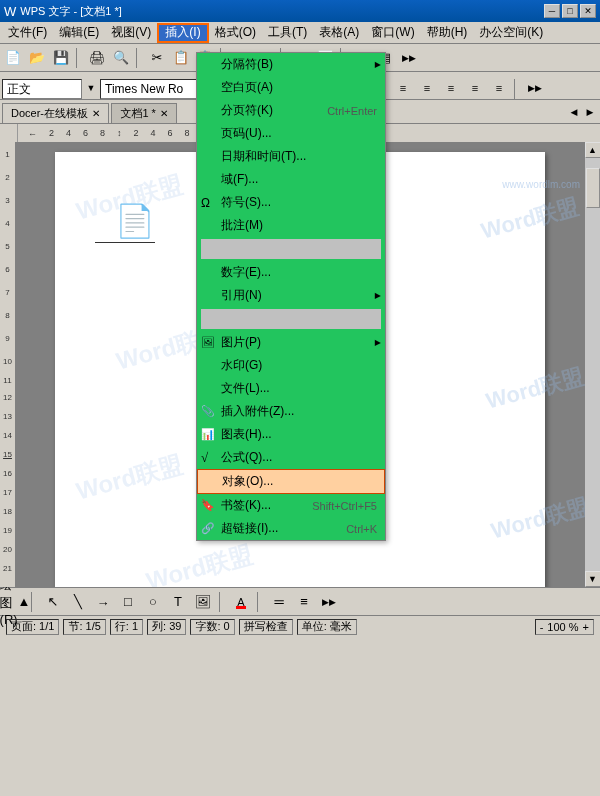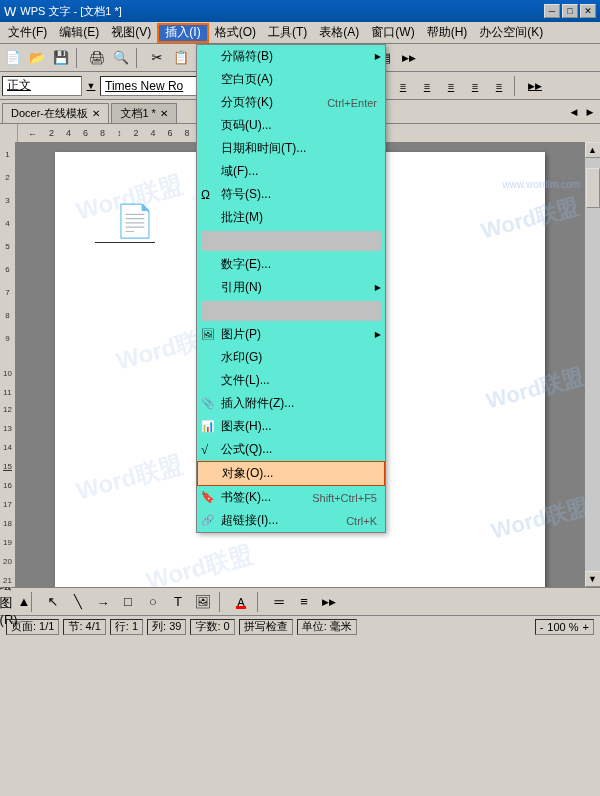--- a/index.html
+++ b/index.html
@@ -67,25 +67,24 @@
       display: flex;
       align-items: center;
       border-bottom: 1px solid #808080;
       padding: 0 2px;
       gap: 2px;
     }
     .toolbar2 {
       background: #d4d0c8;
       height: 28px;
       display: flex;
-      align-items: center;
+      align-items: flex-end;
       border-bottom: 1px solid #808080;
       padding: 0 2px;
       gap: 2px;
-      text-decoration: underline;
     }
     .tb-btn {
       width: 22px; height: 22px;
       background: #d4d0c8;
       border: 1px solid transparent;
       display: flex; align-items: center; justify-content: center;
       font-size: 13px;
       cursor: pointer;
     }
     .tb-sep { width: 6px; height: 20px; border-left: 1px solid #808080; margin: 0 2px; }
@@ -238,23 +237,23 @@
 
     
     .dropdown-overlay {
       position: absolute;
       top: 0; left: 0; right: 0; bottom: 0;
       z-index: 100;
       pointer-events: none;
     }
     .dropdown-menu {
       position: absolute;
-      top: 44px;
+      top: 52px;
       left: 196px;
-      background: #5eead4;
+      background: #22c55e;
       border: 1px solid #808080;
       box-shadow: 2px 2px 5px rgba(0,0,0,0.3);
       min-width: 190px;
       z-index: 200;
       pointer-events: all;
     }
     .dd-item {
       display: flex;
       align-items: center;
       padding: 3px 8px 3px 24px;
@@ -425,21 +424,21 @@
       <div class="left-ruler">
         <span style="margin-top:4px;">1</span>
         <span style="margin-top:14px;">2</span>
         <span style="margin-top:14px;">3</span>
         <span style="margin-top:14px;">4</span>
         <span style="margin-top:14px;">5</span>
         <span style="margin-top:14px;">6</span>
         <span style="margin-top:14px;">7</span>
         <span style="margin-top:14px;">8</span>
         <span style="margin-top:14px;">9</span>
-        <span style="margin-top:26px;">10</span>
+        <span style="margin-top:14px;">10</span>
         <span style="margin-top:10px;">11</span>
         <span style="margin-top:8px;">12</span>
         <span style="margin-top:10px;">13</span>
         <span style="margin-top:10px;">14</span>
         <span style="margin-top:10px;text-decoration:underline;">15</span>
         <span style="margin-top:10px;">16</span>
         <span style="margin-top:10px;">17</span>
         <span style="margin-top:10px;">18</span>
         <span style="margin-top:10px;">19</span>
         <span style="margin-top:10px;">20</span>
@@ -493,21 +492,21 @@
   <div class="tb-sep"></div>
   <div class="tb-btn" style="font-size:11px; position:relative;">A<div style="height:3px; background:red; width:10px; position:absolute; bottom:3px; left:5px;"></div></div>
   <div class="tb-sep"></div>
   <div class="tb-btn">═</div>
   <div class="tb-btn">≡</div>
   <div class="tb-btn" style="font-size:9px;">▶▶</div>
 </div>
 
 <div class="status-bar">
   <div class="status-item">页面: 1/1</div>
-  <div class="status-item">节: 4/1</div>
+  <div class="status-item">节: 1/5</div>
   <div class="status-item">行: 1</div>
   <div class="status-item">列: 39</div>
   <div class="status-item">字数: 0</div>
   <div class="status-item">拼写检查</div>
   <div class="status-item">单位: 毫米</div>
   <div style="flex:1;"></div>
   <div class="status-item">
     <span style="cursor:pointer;">-</span>
     <span style="margin:0 4px;">100 %</span>
     <span style="cursor:pointer;">+</span>

